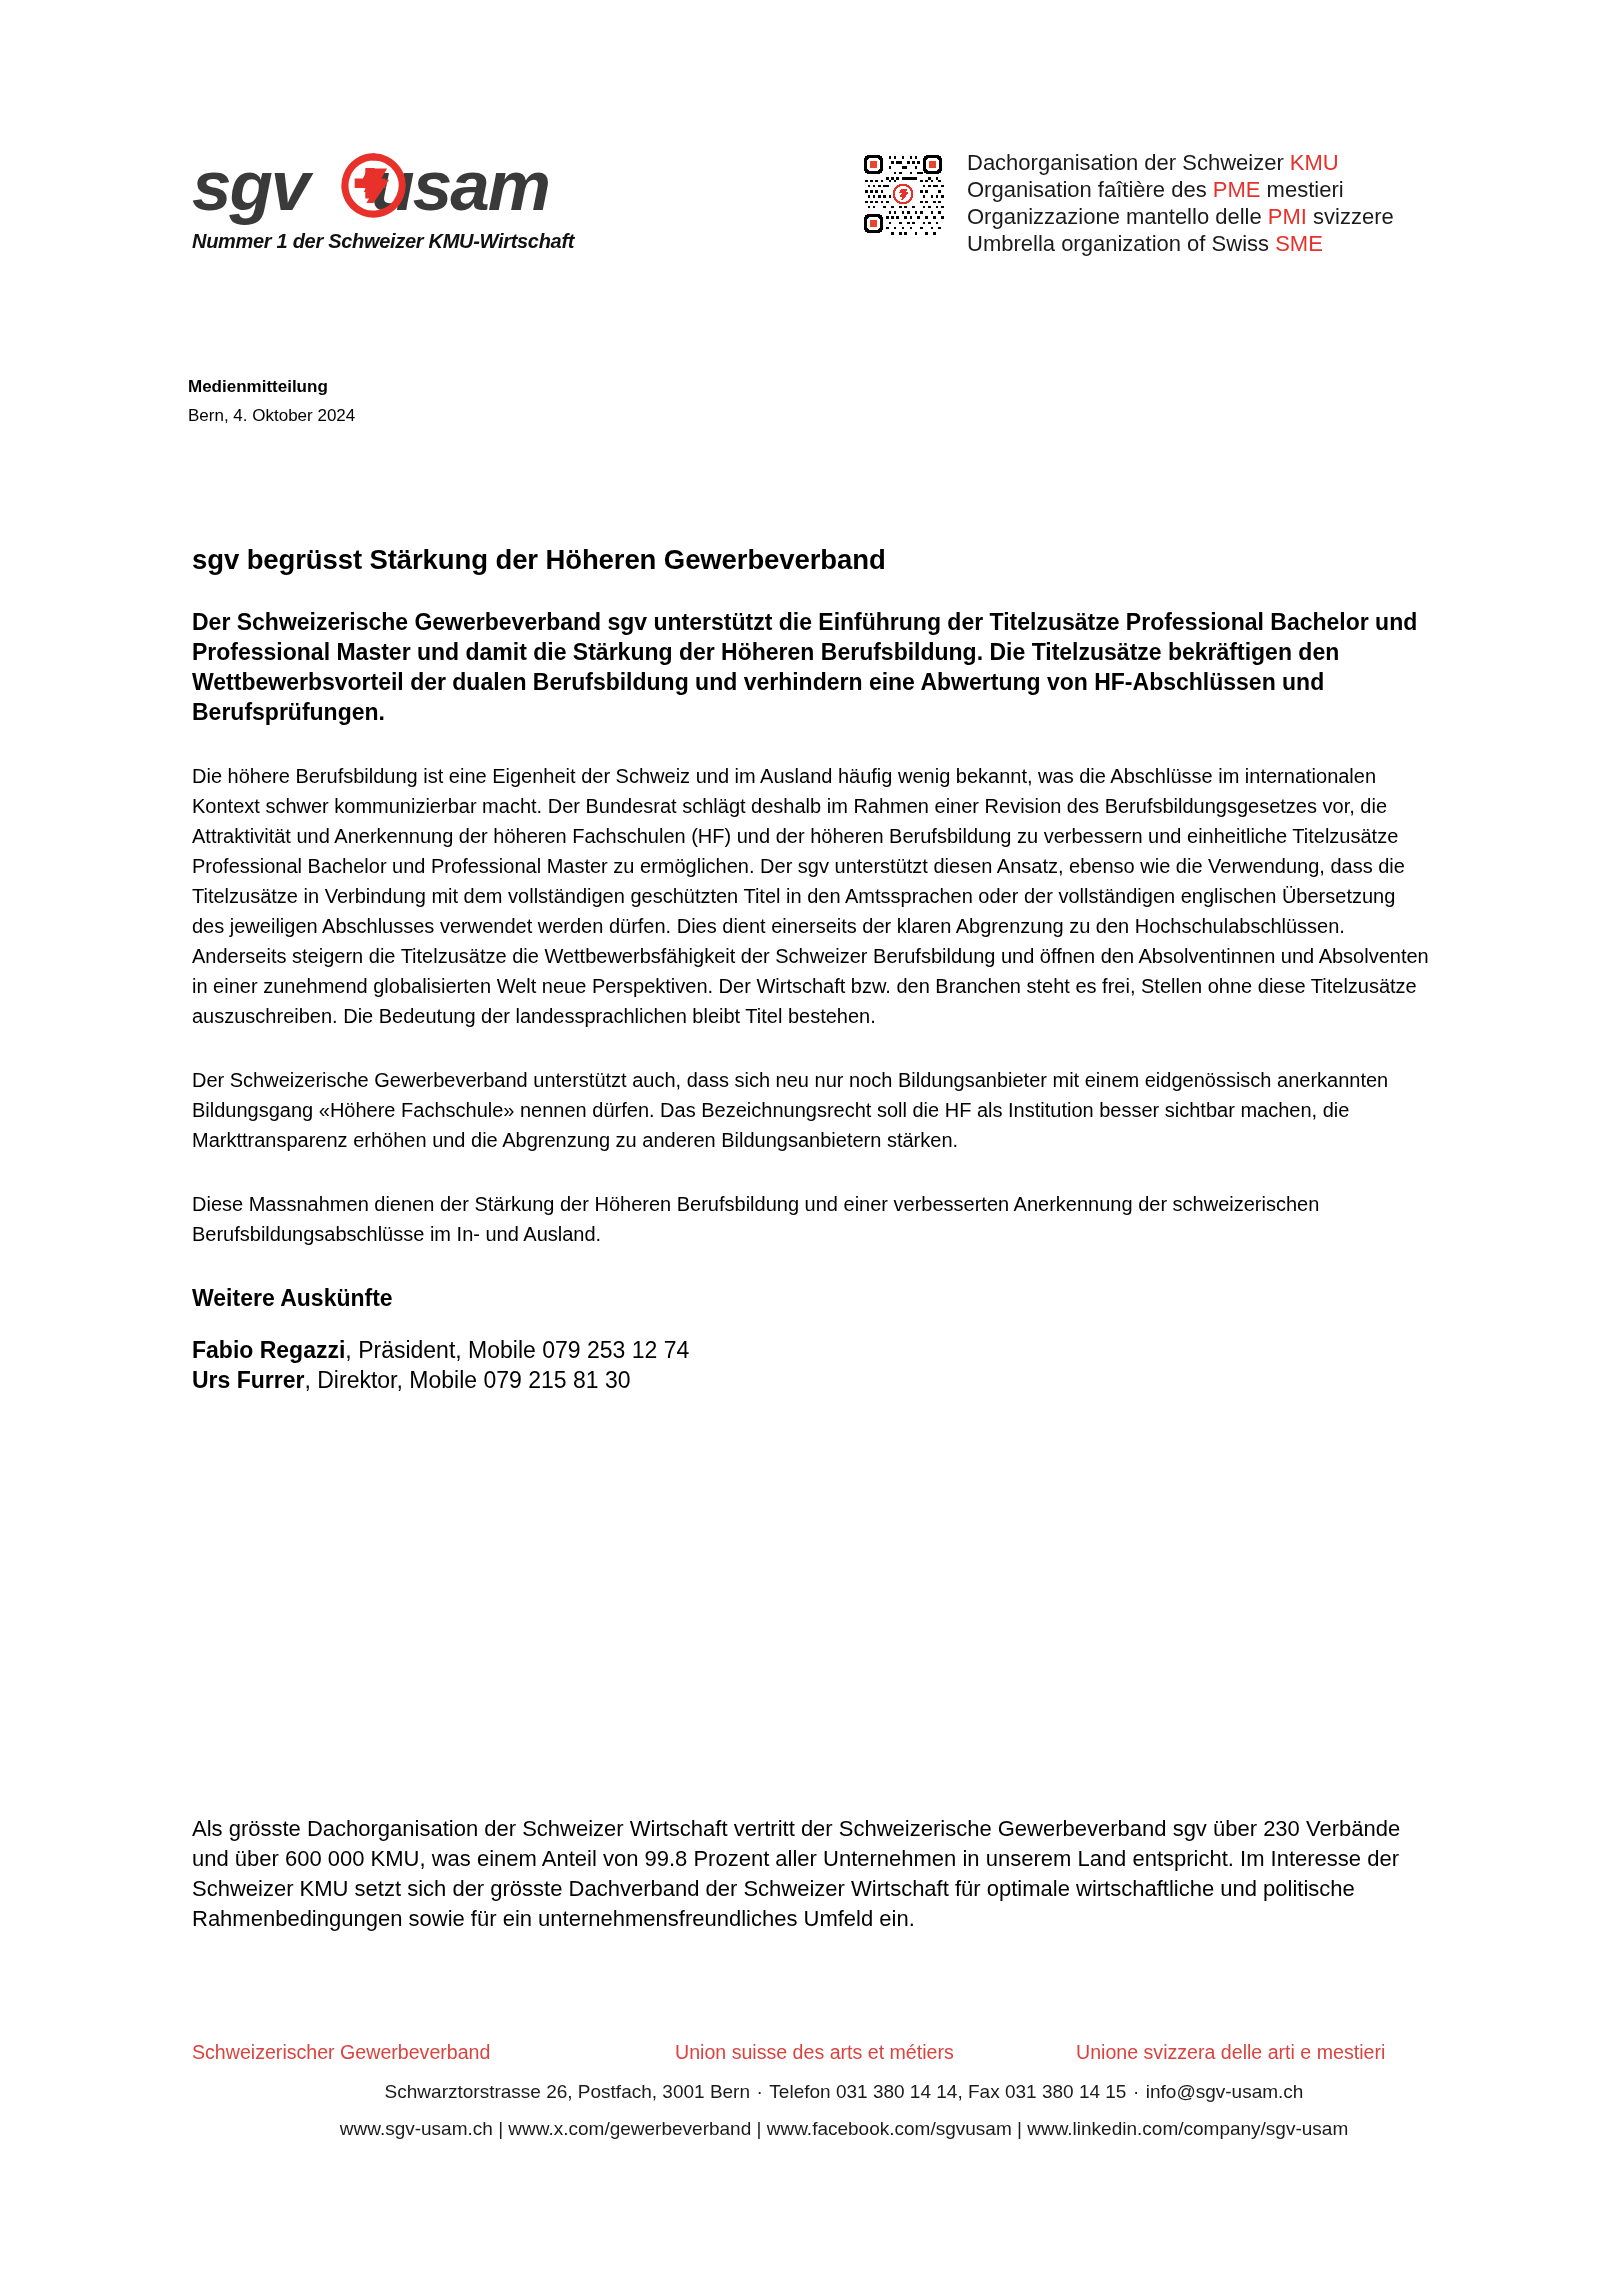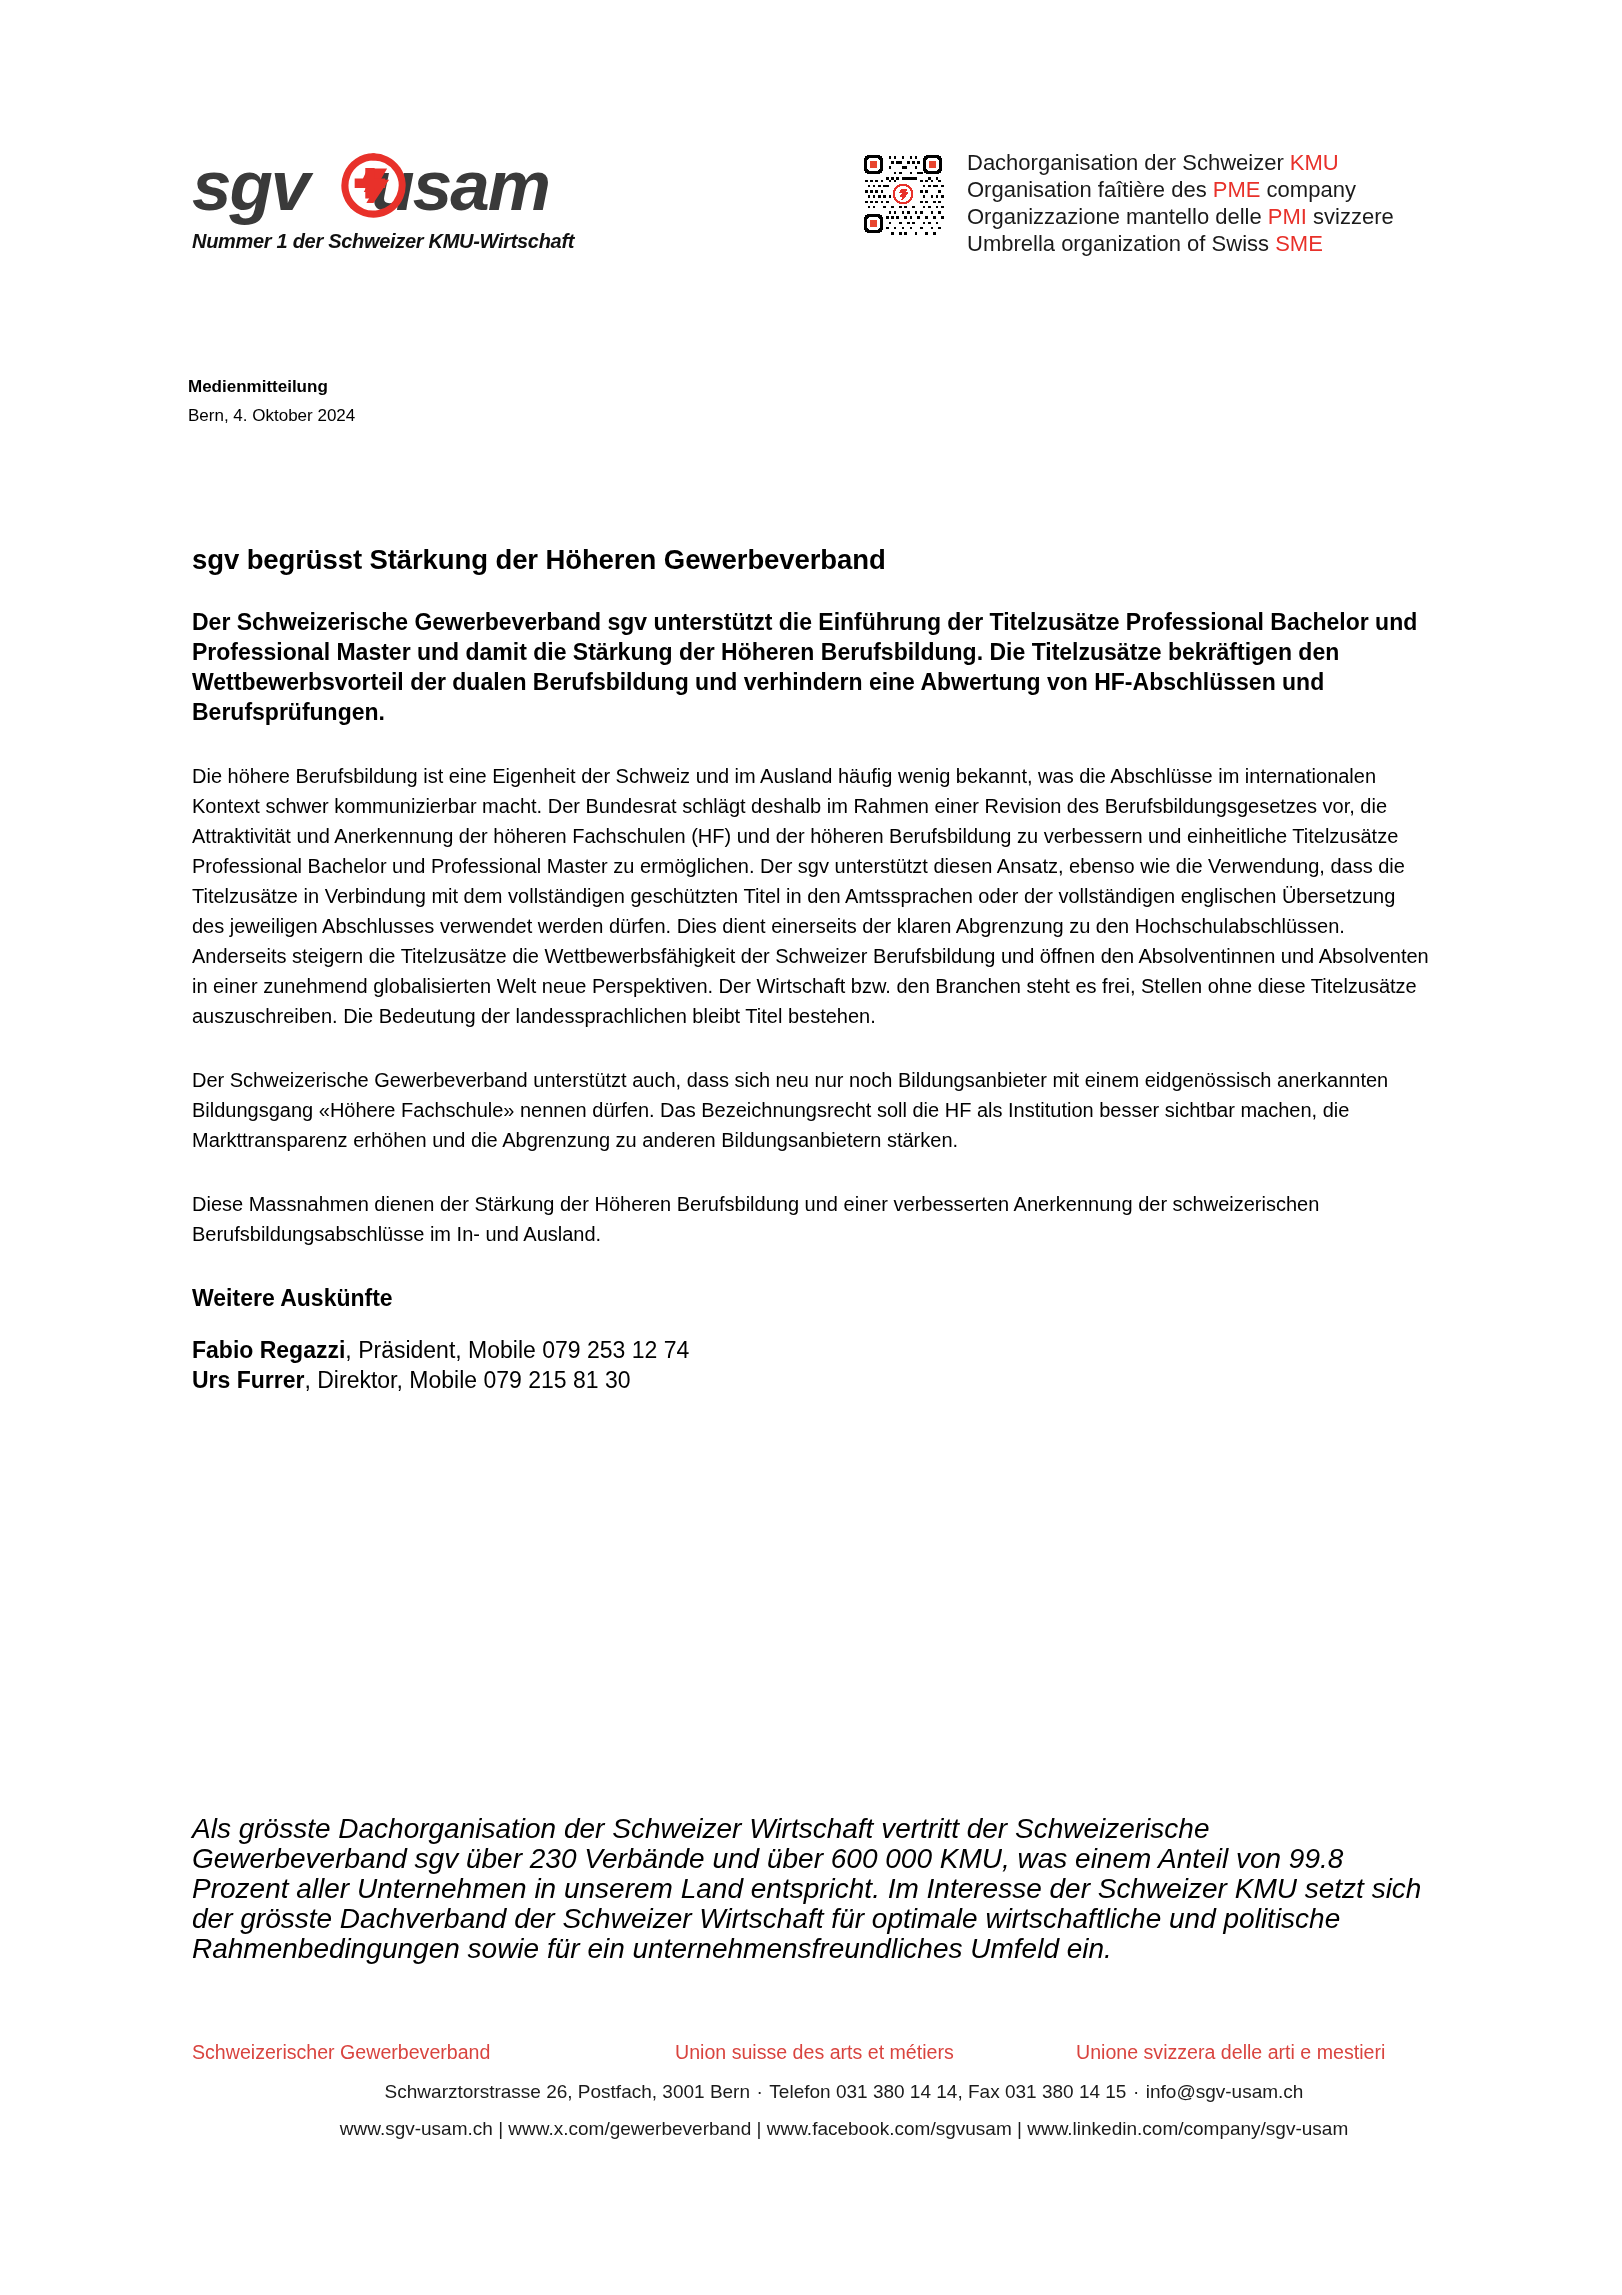--- a/index.html
+++ b/index.html
@@ -129,23 +129,22 @@
     margin: 0;
   }
   .contact b { font-weight: bold; }
 
   
   .boilerplate {
     position: absolute;
     left: 192px;
     top: 1814px;
     width: 1237px;
-    font-size: 28px;
-    line-height: 30px;
-    font-style: italic;
+    font-size: 22px;
+    line-height: 30px;
   }
 
   
   .footer {
     position: absolute;
     left: 0;
     top: 2040px;
     width: 1622px;
   }
   .footer-names {
@@ -350,21 +349,21 @@
 
         <circle cx="64" cy="64" r="16" fill="#ffffff"></circle>
         <path d="M64 50 a14 14 0 1 1 -9.9 23.9" fill="none" stroke="#e8312a" stroke-width="3.5" stroke-linecap="round"></path>
         <path d="M64 50 a14 14 0 0 0 -9.9 23.9" fill="none" stroke="#e8312a" stroke-width="3.5" stroke-linecap="round"></path>
         <path d="M61 56 h10 l-3.4 5.7h4.4l-8.1 12h-3.7l3.4-5.7h-4.7l3.4-5.7h-4.4z" fill="#e8312a"></path>
       </svg>
     </div>
 
     <div class="org-lines">
       <div><span>Dachorganisation der Schweizer </span><span class="hl">KMU</span><span></span></div>
-      <div><span>Organisation faîtière des </span><span class="hl">PME</span><span> company</span></div>
+      <div><span>Organisation faîtière des </span><span class="hl">PME</span><span> mestieri</span></div>
       <div><span>Organizzazione mantello delle </span><span class="hl">PMI</span><span> svizzere</span></div>
       <div><span>Umbrella organization of Swiss </span><span class="hl">SME</span><span></span></div>
     </div>
   </div>
 
   <div class="docinfo">
     <div class="label">Medienmitteilung</div>
     <div>Bern, 4. Oktober 2024</div>
   </div>
 

